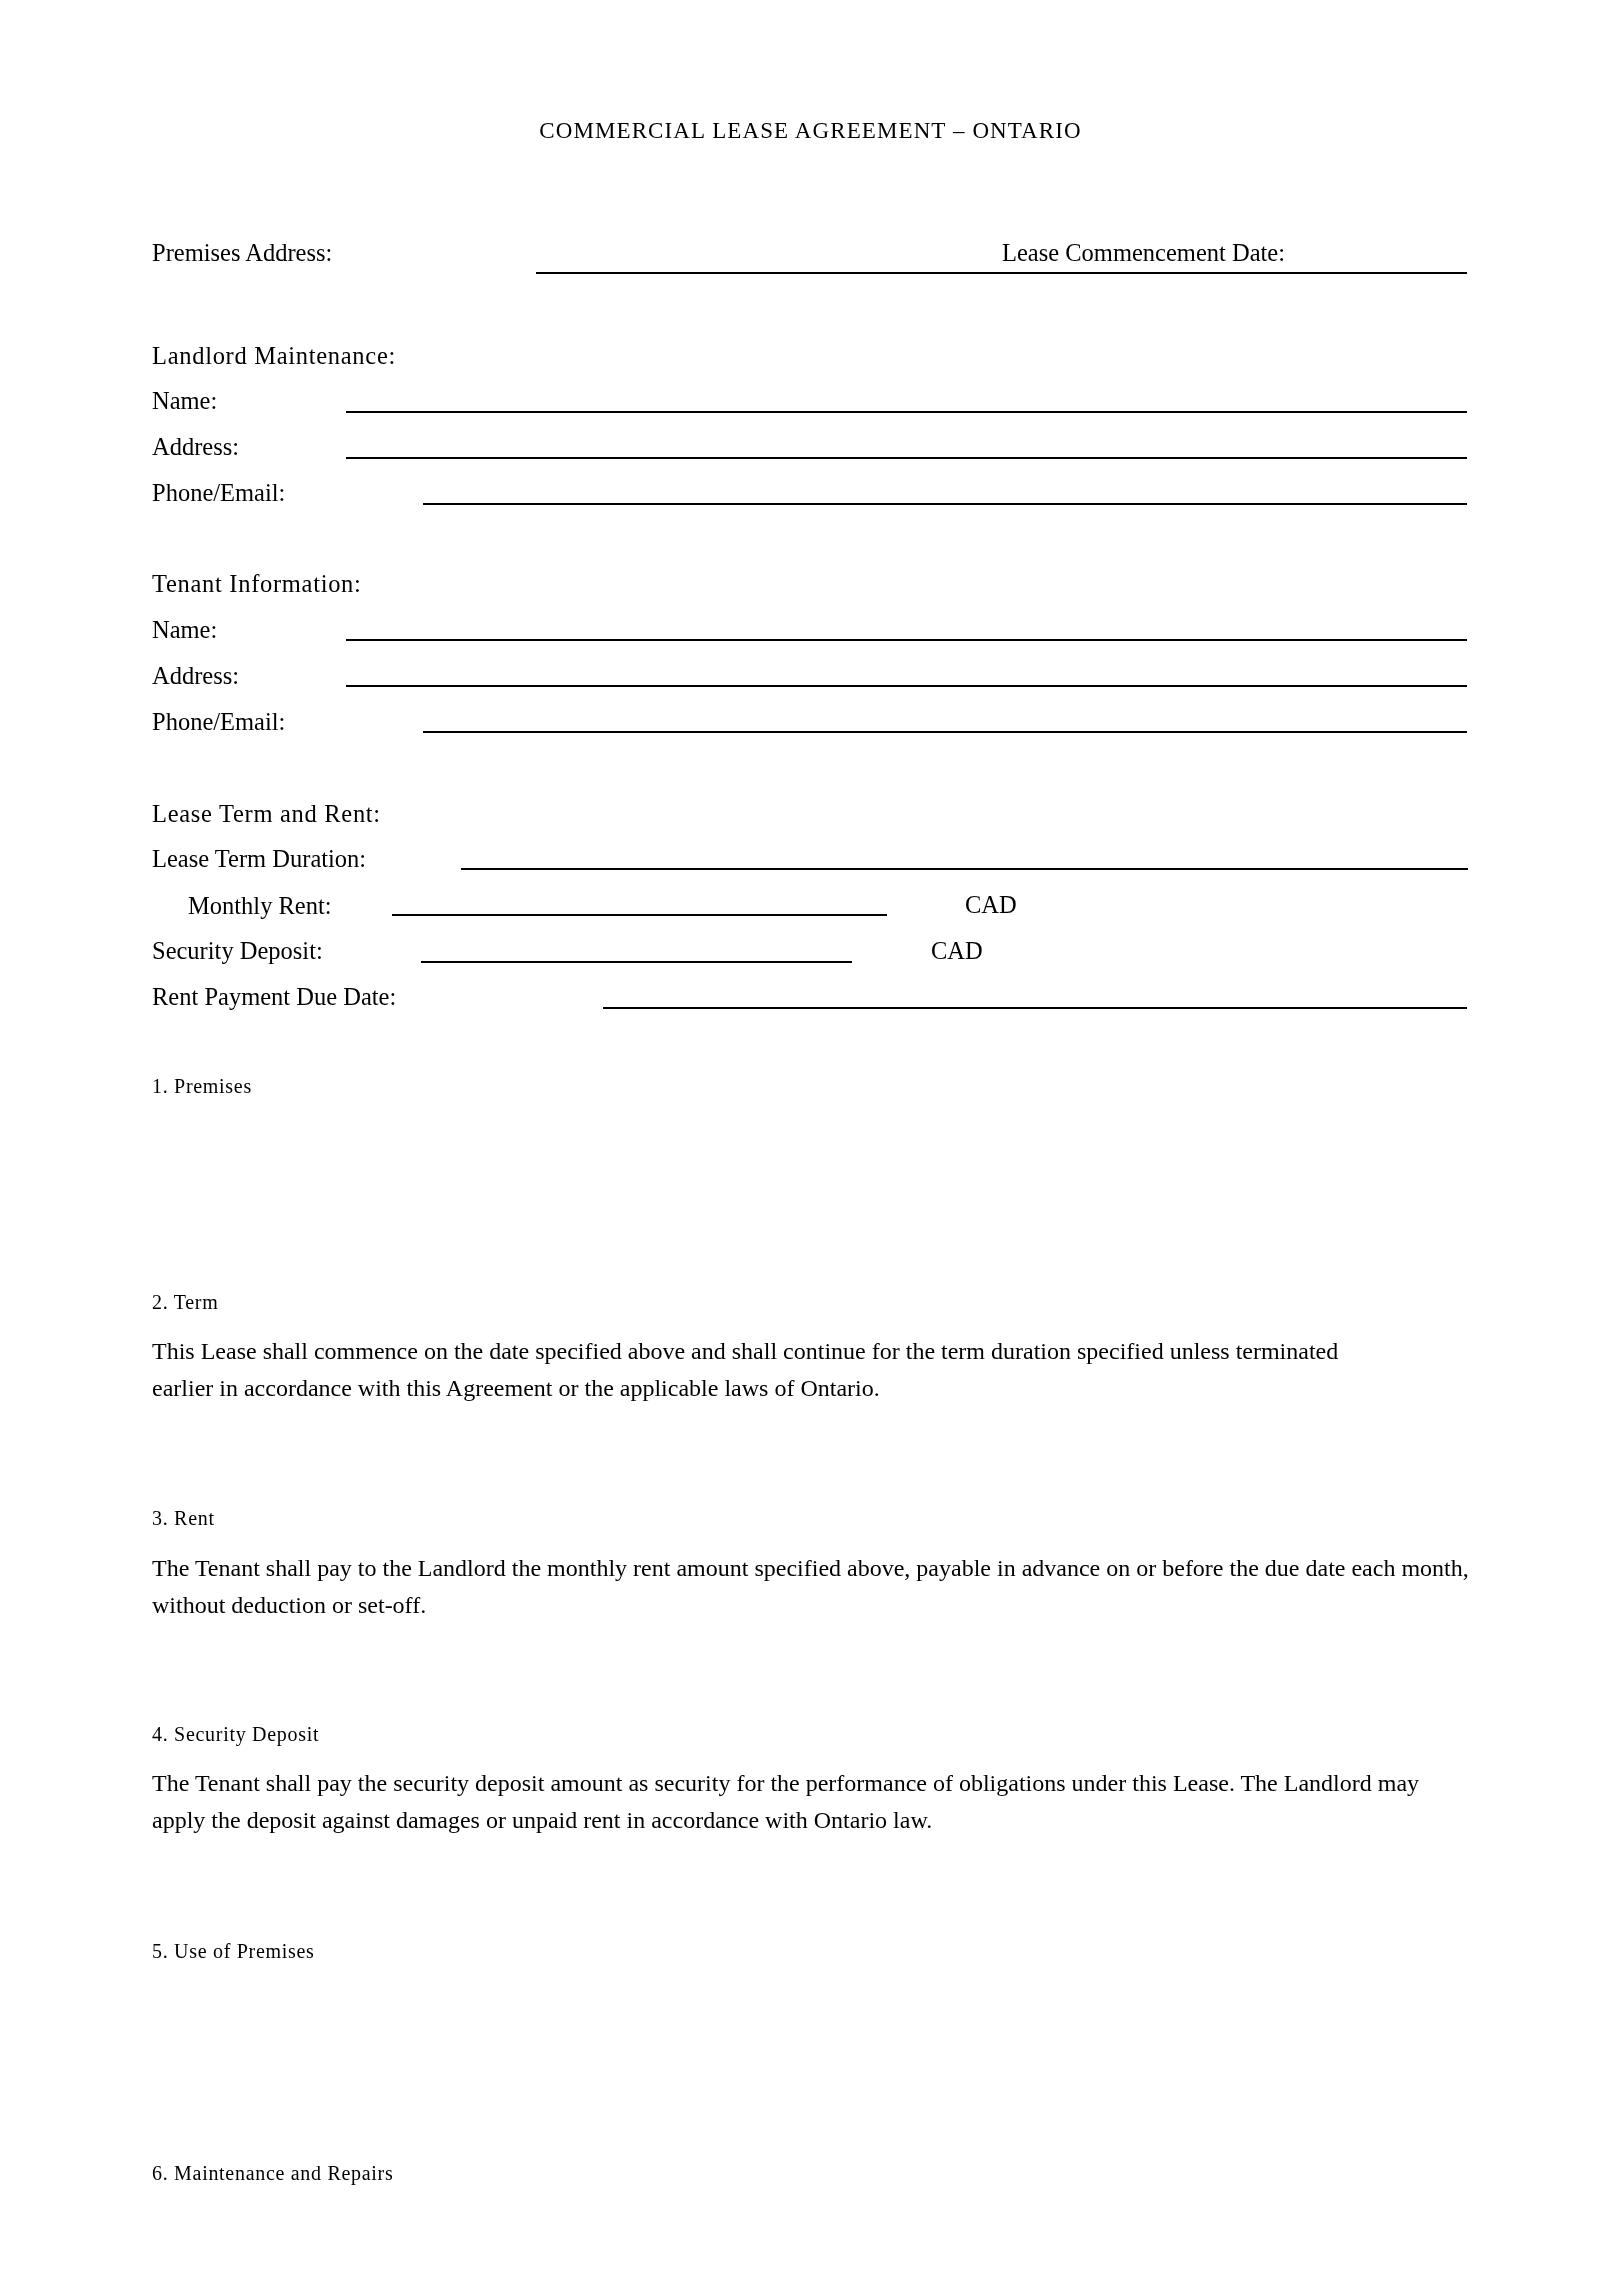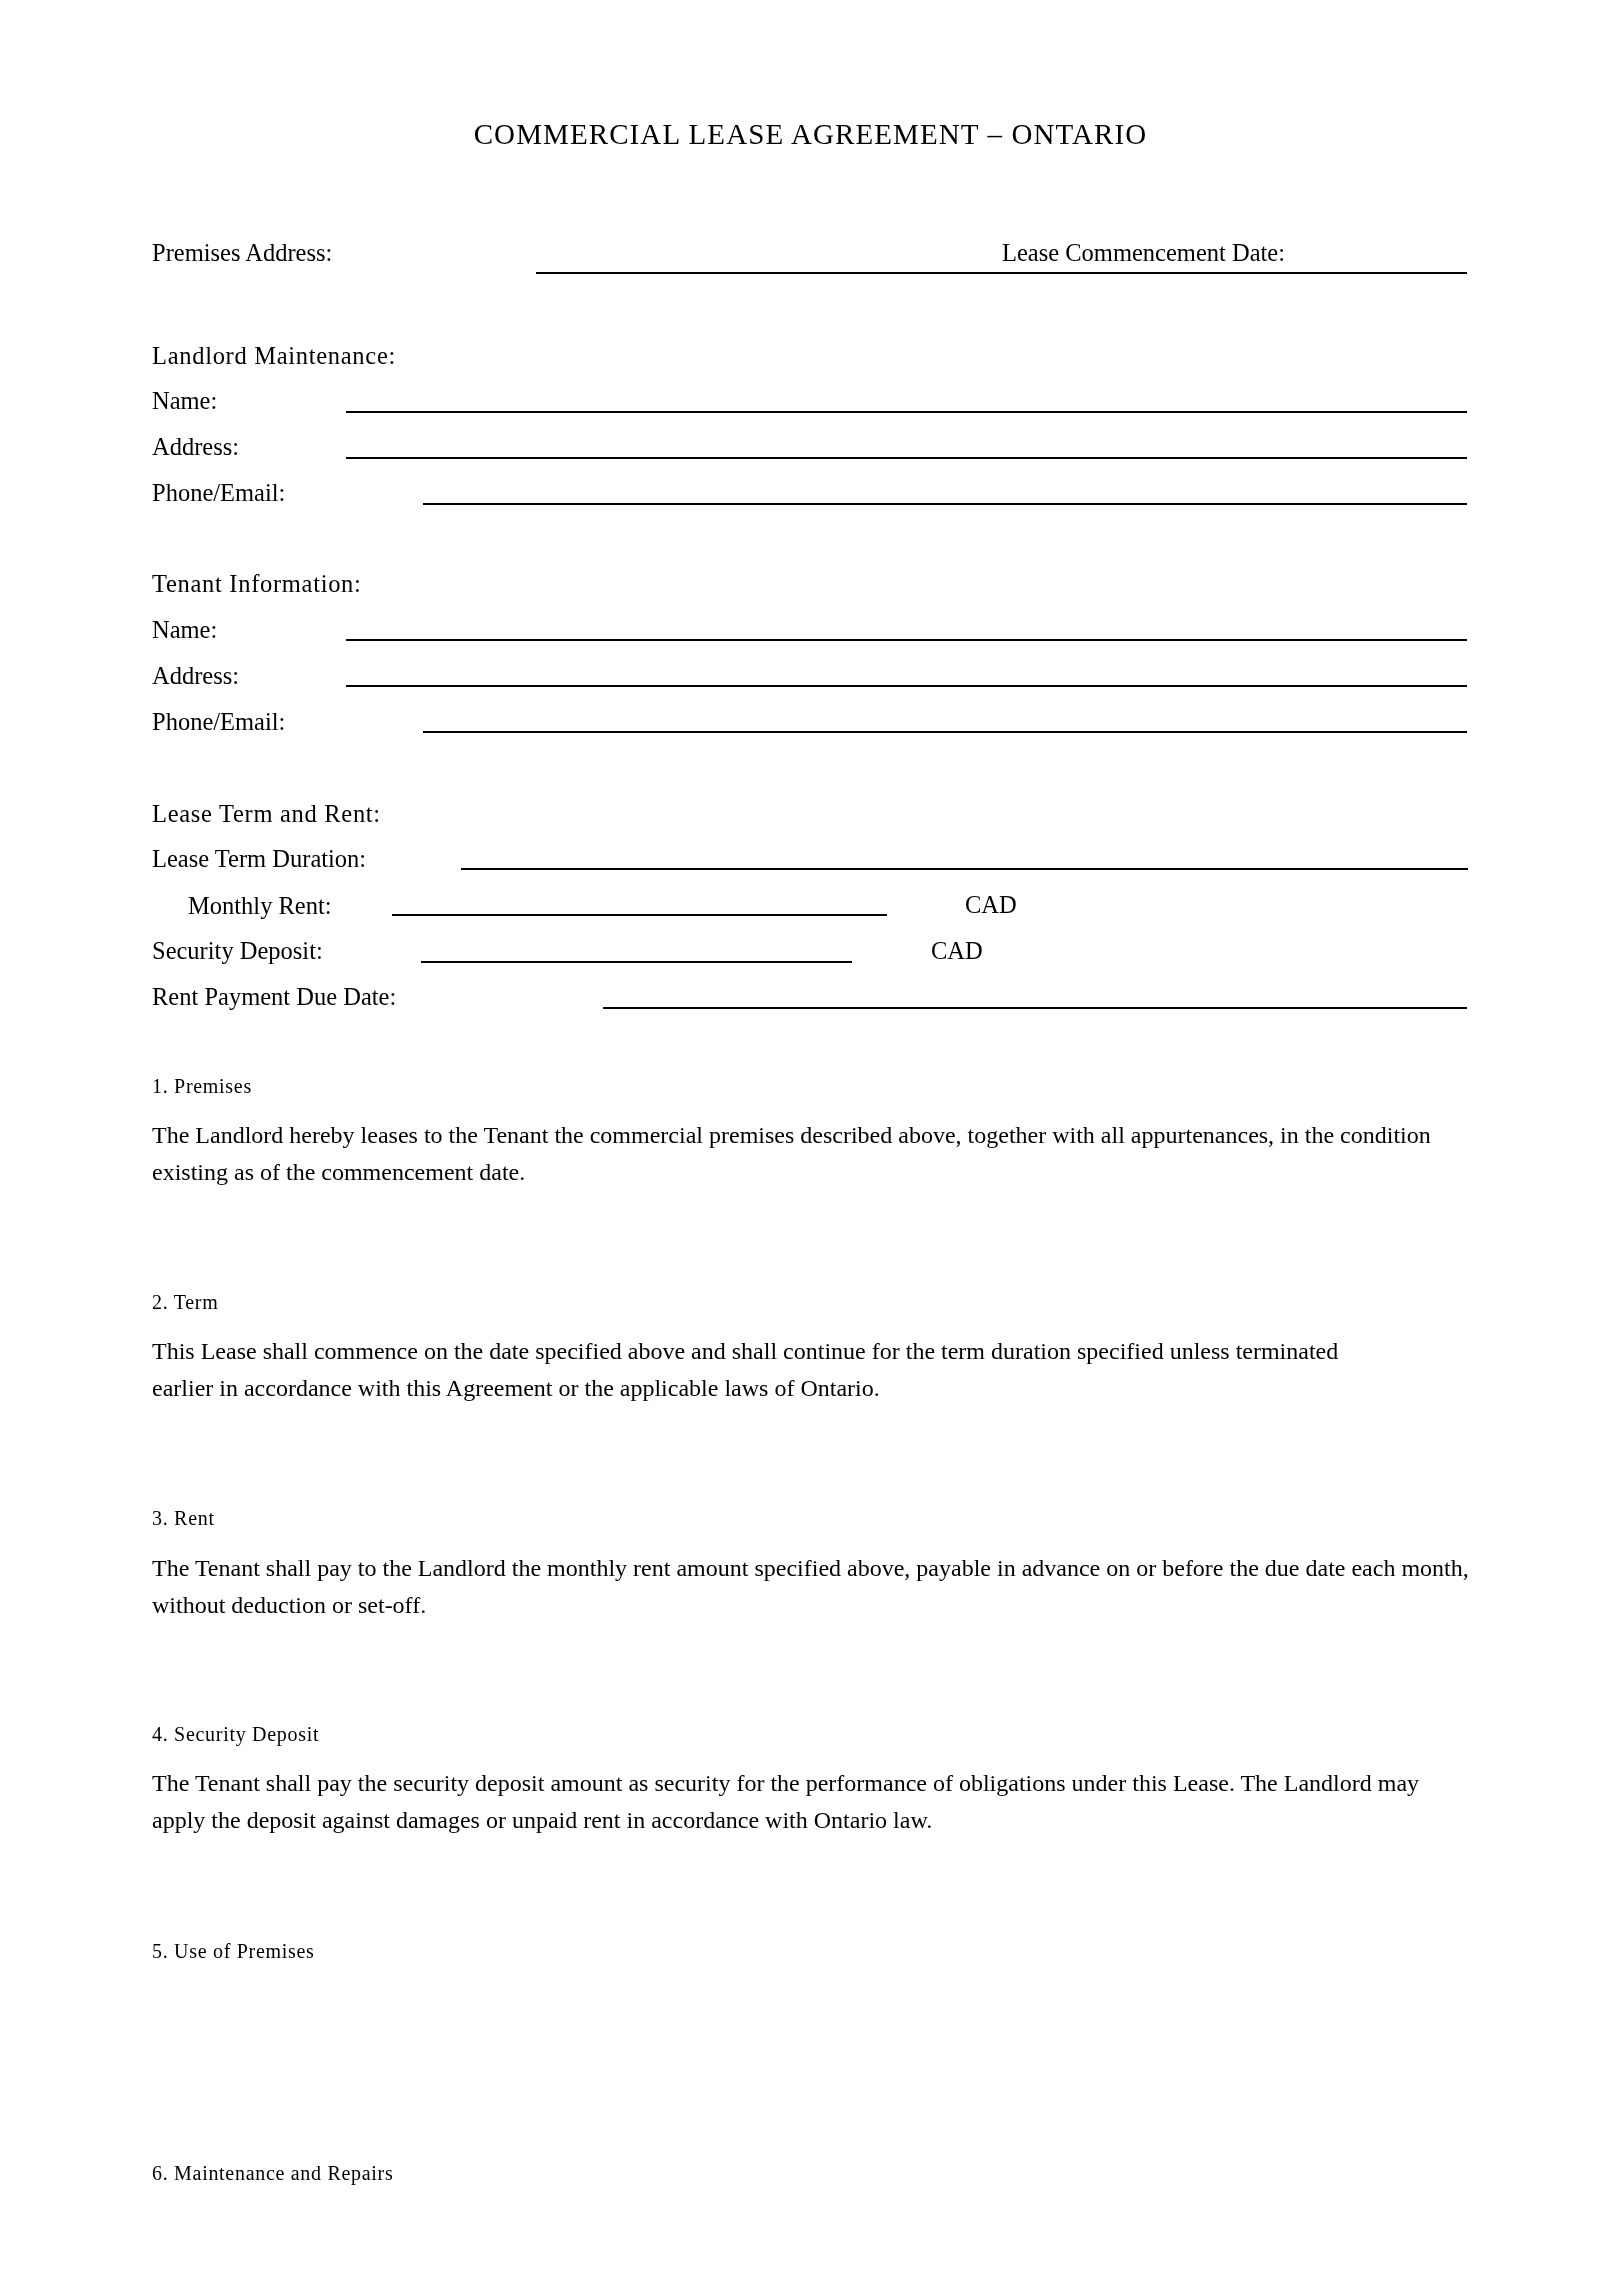--- a/index.html
+++ b/index.html
@@ -24,21 +24,21 @@
     background: #ffffff;
   }
 
   
   .doc-title {
     position: absolute;
     left: 0;
     top: 118px;
     width: 1621px;
     text-align: center;
-    font-size: 29px;
+    font-size: 23px;
     letter-spacing: 1.1px;
     font-weight: 400;
     white-space: nowrap;
   }
 
   
   .lbl {
     position: absolute;
     font-size: 24.5px;
     line-height: 29px;
@@ -115,21 +115,20 @@
   <div class="lbl" style="left:965px; top:890px;">CAD</div>
 
   <div class="lbl" style="left:152px; top:936px;">Security Deposit:</div>
   <div class="rule" style="left:421px; top:961px; width:431px;"></div>
   <div class="lbl" style="left:931px; top:936px;">CAD</div>
 
   <div class="lbl" style="left:152px; top:982px;">Rent Payment Due Date:</div>
   <div class="rule" style="left:603px; top:1007px; width:864px;"></div>
 
   <div class="clause-head" style="left:152px; top:1075px;">1. Premises</div>
-  <div class="clause-body" style="left:152px; top:1117px; width:1318px;">The Landlord hereby leases to the Tenant the commercial premises described above, together with all appurtenances, in the condition existing as of the commencement date.</div>
 
   <div class="clause-head" style="left:152px; top:1291px;">2. Term</div>
   <div class="clause-body" style="left:152px; top:1333px; width:1230px;">This Lease shall commence on the date specified above and shall continue for the term duration specified unless terminated earlier in accordance with this Agreement or the applicable laws of Ontario.</div>
 
   <div class="clause-head" style="left:152px; top:1507px;">3. Rent</div>
   <div class="clause-body" style="left:152px; top:1550px; width:1323px;">The Tenant shall pay to the Landlord the monthly rent amount specified above, payable in advance on or before the due date each month, without deduction or set-off.</div>
 
   <div class="clause-head" style="left:152px; top:1723px;">4. Security Deposit</div>
   <div class="clause-body" style="left:152px; top:1765px; width:1299px;">The Tenant shall pay the security deposit amount as security for the performance of obligations under this Lease. The Landlord may apply the deposit against damages or unpaid rent in accordance with Ontario law.</div>
 

